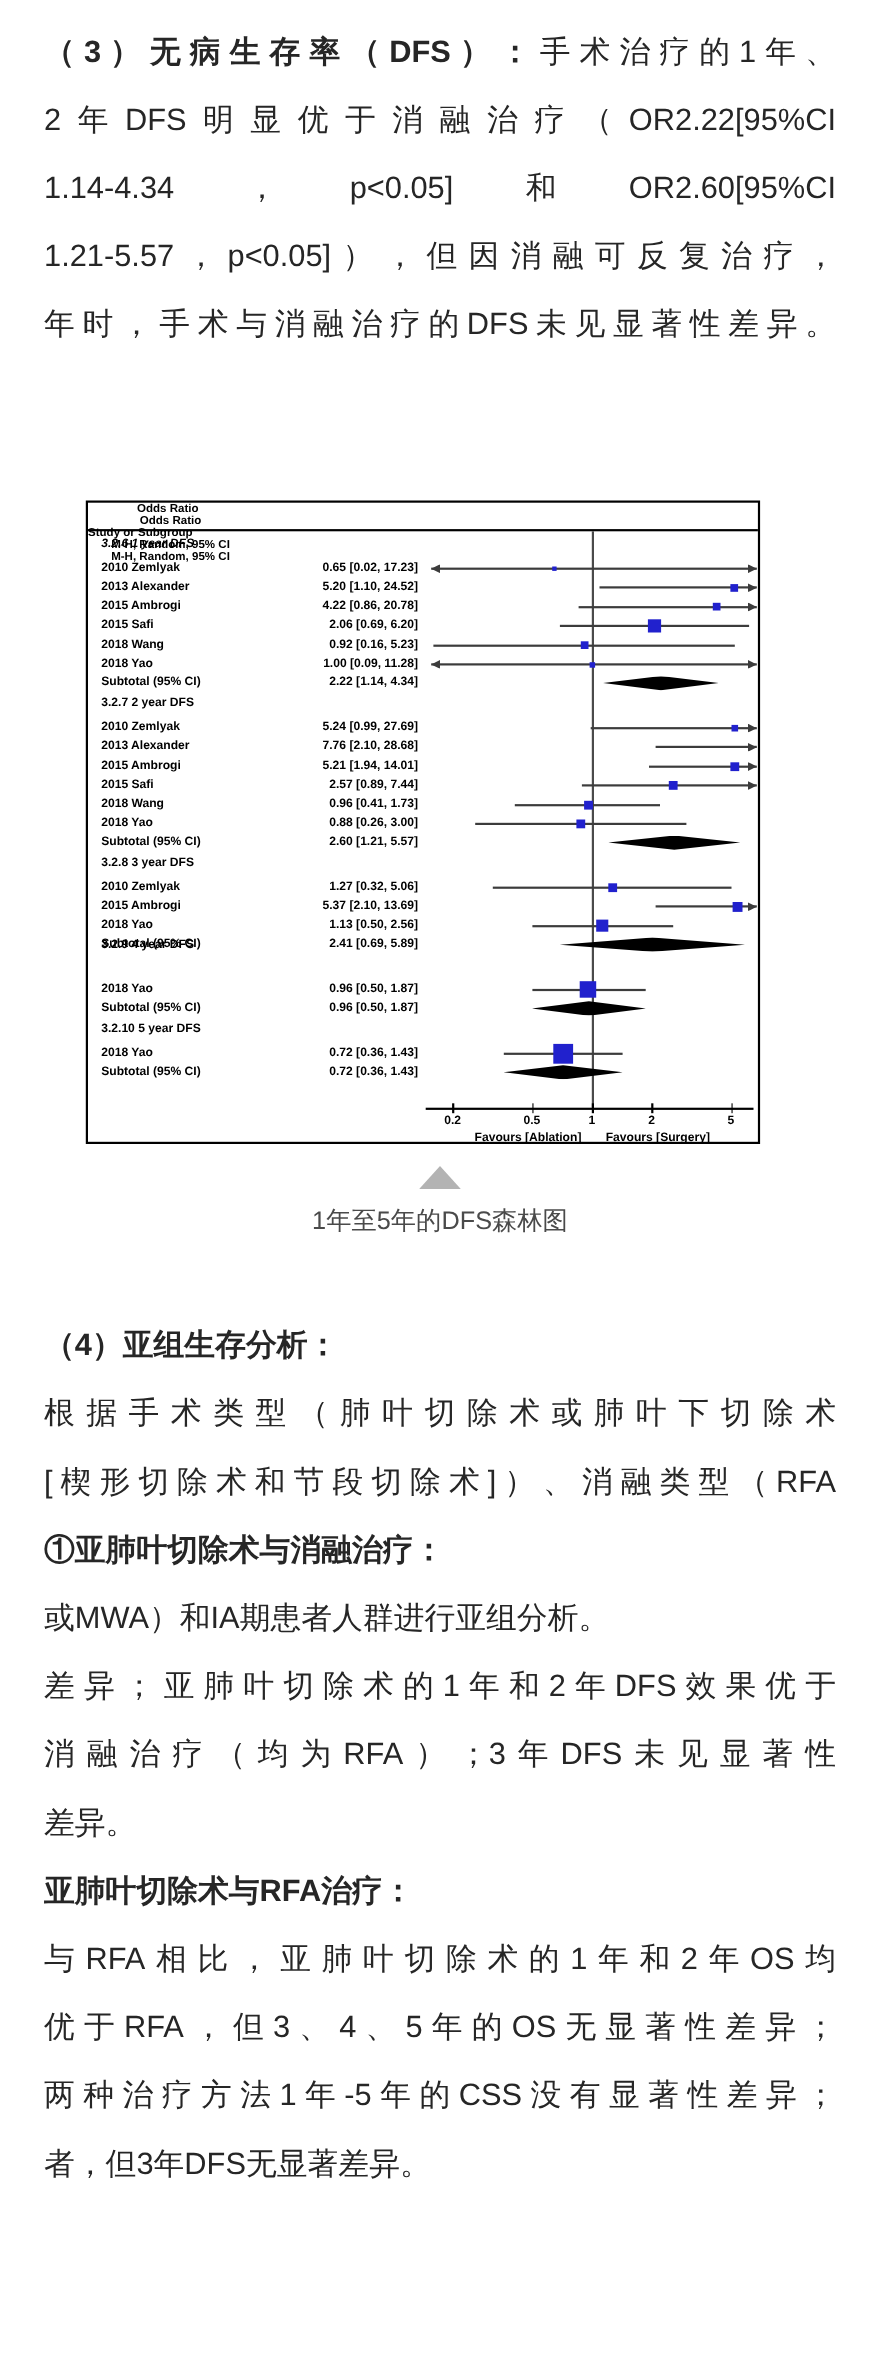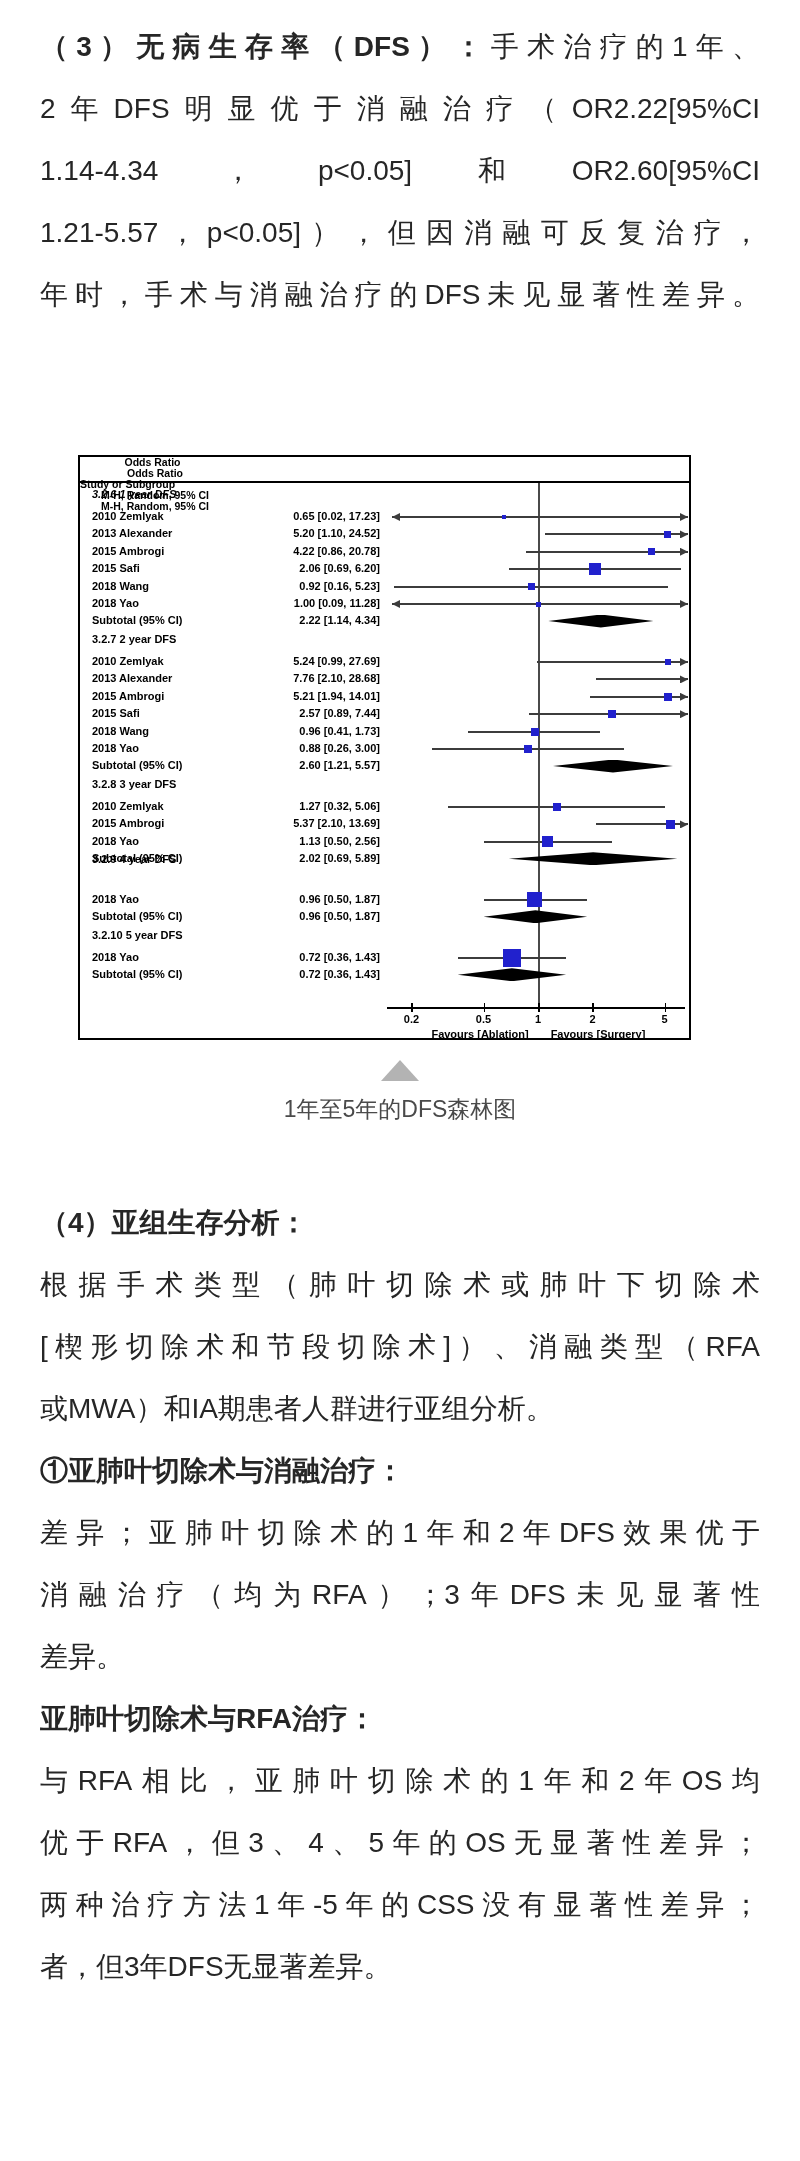--- a/index.html
+++ b/index.html
@@ -127,21 +127,21 @@
       <div class="rowtxt fabs" style="left: 12px; top: 360.4px;">2015 Ambrogi</div>
       <div class="ortxt fabs" style="left: 160px; width: 140px; top: 360.4px;">5.37 [2.10, 13.69]</div>
       <div class="ciline fabs" style="left: 516.322px; width: 91.6783px; top: 366.4px;"></div>
       <div class="arrowR fabs" style="left: 600px; top: 363.4px;"></div>
       <div class="marker fabs" style="left: 585.625px; top: 362.9px; width: 9px; height: 9px;"></div>
       <div class="rowtxt fabs" style="left: 12px; top: 377.8px;">2018 Yao</div>
       <div class="ortxt fabs" style="left: 160px; width: 140px; top: 377.8px;">1.13 [0.50, 2.56]</div>
       <div class="ciline fabs" style="left: 403.514px; width: 128.378px; top: 383.8px;"></div>
       <div class="marker fabs" style="left: 462.107px; top: 379.3px; width: 11px; height: 11px;"></div>
       <div class="rowtxt fabs" style="left: 12px; top: 394.8px;">Subtotal (95% CI)</div>
-      <div class="ortxt fabs" style="left: 160px; width: 140px; top: 394.8px;">2.02 [0.69, 5.89]</div>
+      <div class="ortxt fabs" style="left: 160px; width: 140px; top: 394.8px;">2.41 [0.69, 5.89]</div>
       <div class="diamond fabs" style="left: 428.832px; width: 168.559px; top: 395.3px; height: 13px;"></div>
       <div class="rowtxt fabs" style="left: 12px; top: 396px;">3.2.9 4 year DFS</div>
       <div class="rowtxt fabs" style="left: 12px; top: 435.8px;">2018 Yao</div>
       <div class="ortxt fabs" style="left: 160px; width: 140px; top: 435.8px;">0.96 [0.50, 1.87]</div>
       <div class="ciline fabs" style="left: 403.514px; width: 103.69px; top: 441.8px;"></div>
       <div class="marker fabs" style="left: 447.291px; top: 435.3px; width: 15px; height: 15px;"></div>
       <div class="rowtxt fabs" style="left: 12px; top: 452.8px;">Subtotal (95% CI)</div>
       <div class="ortxt fabs" style="left: 160px; width: 140px; top: 452.8px;">0.96 [0.50, 1.87]</div>
       <div class="diamond fabs" style="left: 403.514px; width: 103.69px; top: 453.3px; height: 13px;"></div>
       <div class="rowtxt fabs" style="left: 12px; top: 471.8px;">3.2.10 5 year DFS</div>
@@ -168,22 +168,22 @@
     </div>
 
   <div class="collapse-tri"></div>
 
   <div class="caption">1年至5年的DFS森林图</div>
 
   <div id="block1" class="text-block" style="top:1192px;">
       <div class="tline"><span class="b">（4）亚组生存分析：</span></div>
       <div class="tline j"><span>根据手术类型（肺叶切除术或肺叶下切除术</span></div>
       <div class="tline j"><span>[楔形切除术和节段切除术]）、消融类型（RFA</span></div>
+      <div class="tline"><span class="b">①亚肺叶切除术与消融治疗：</span></div>
       <div class="tline"><span>或MWA）和IA期患者人群进行亚组分析。</span></div>
-      <div class="tline"><span class="b">①亚肺叶切除术与消融治疗：</span></div>
       <div class="tline j"><span>差异；亚肺叶切除术的1年和2年DFS效果优于</span></div>
       <div class="tline j"><span>消融治疗（均为RFA）；3年DFS未见显著性</span></div>
       <div class="tline"><span>差异。</span></div>
       <div class="tline"><span class="b">亚肺叶切除术与RFA治疗：</span></div>
       <div class="tline j"><span>与RFA相比，亚肺叶切除术的1年和2年OS均</span></div>
       <div class="tline j"><span>优于RFA，但3、4、5年的OS无显著性差异；</span></div>
       <div class="tline j"><span>两种治疗方法1年-5年的CSS没有显著性差异；</span></div>
       <div class="tline"><span>者，但3年DFS无显著差异。</span></div>
     </div>
 </div>

